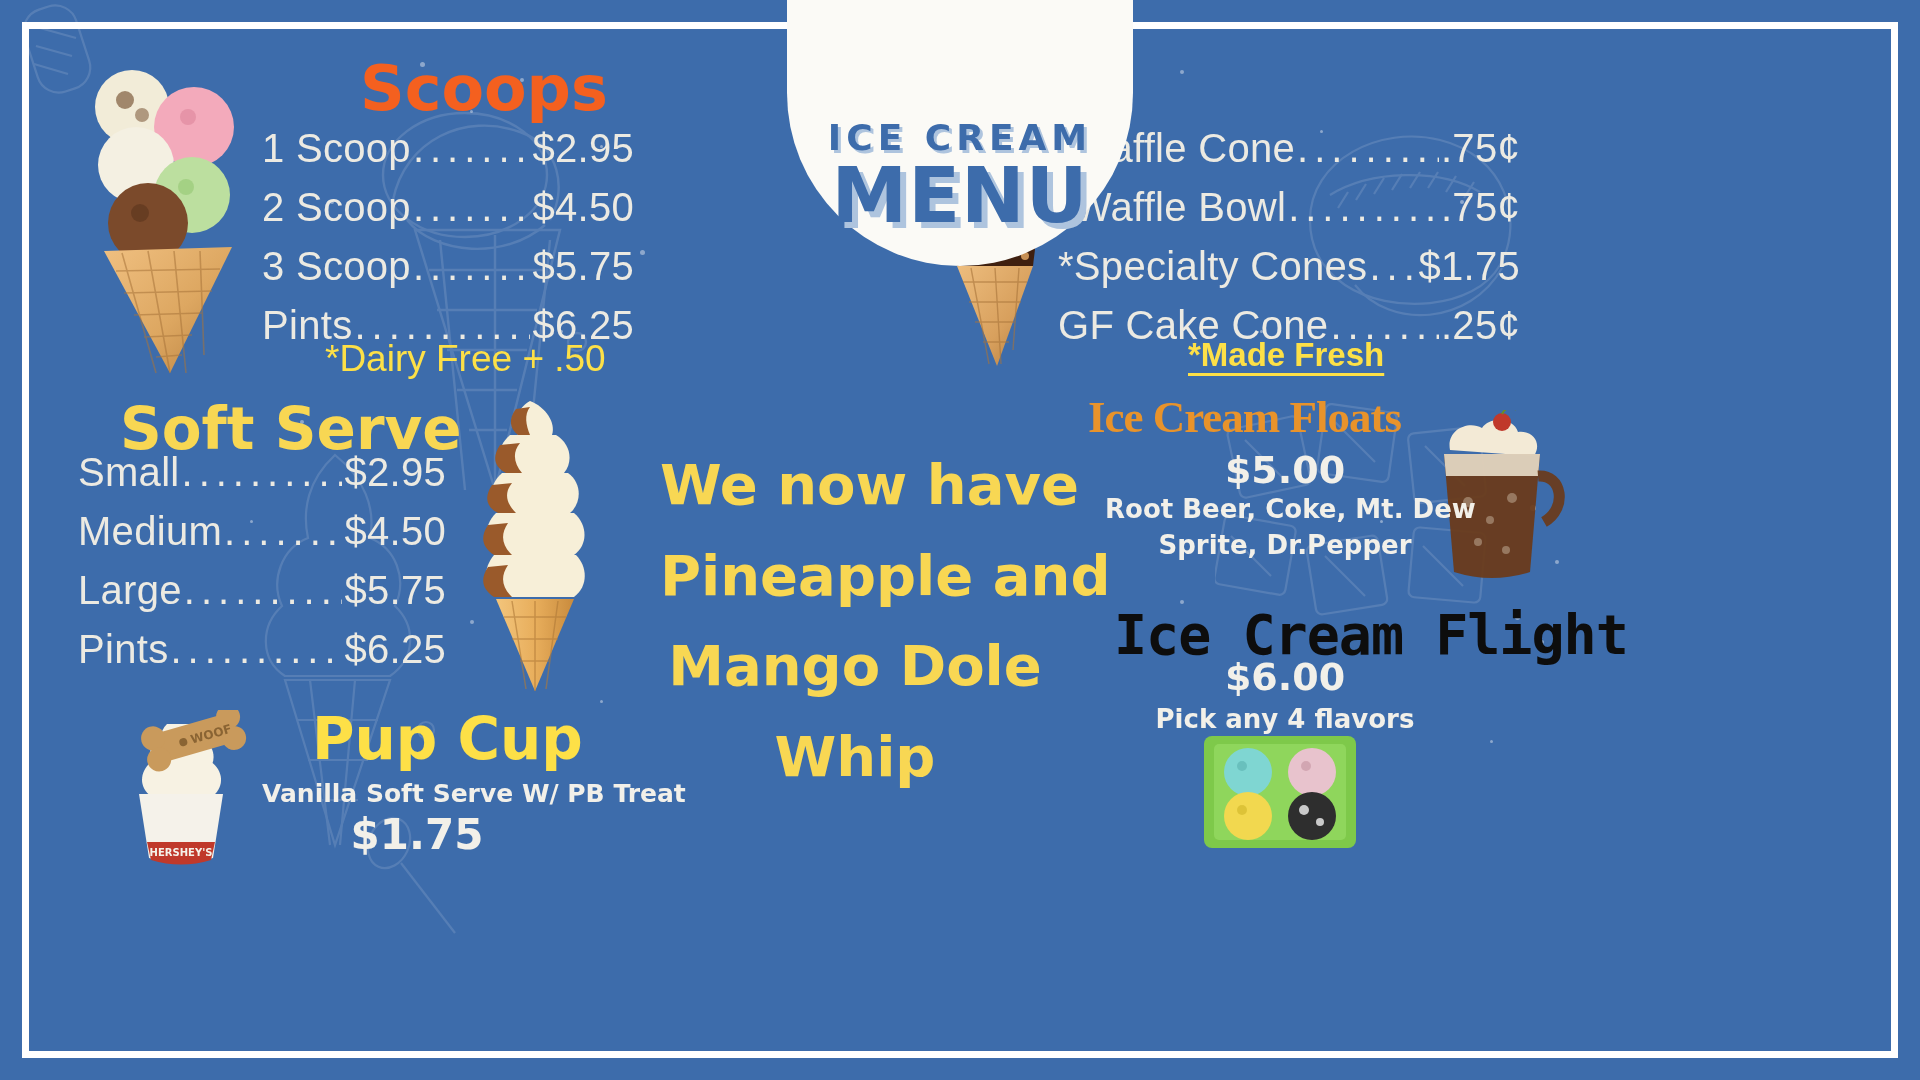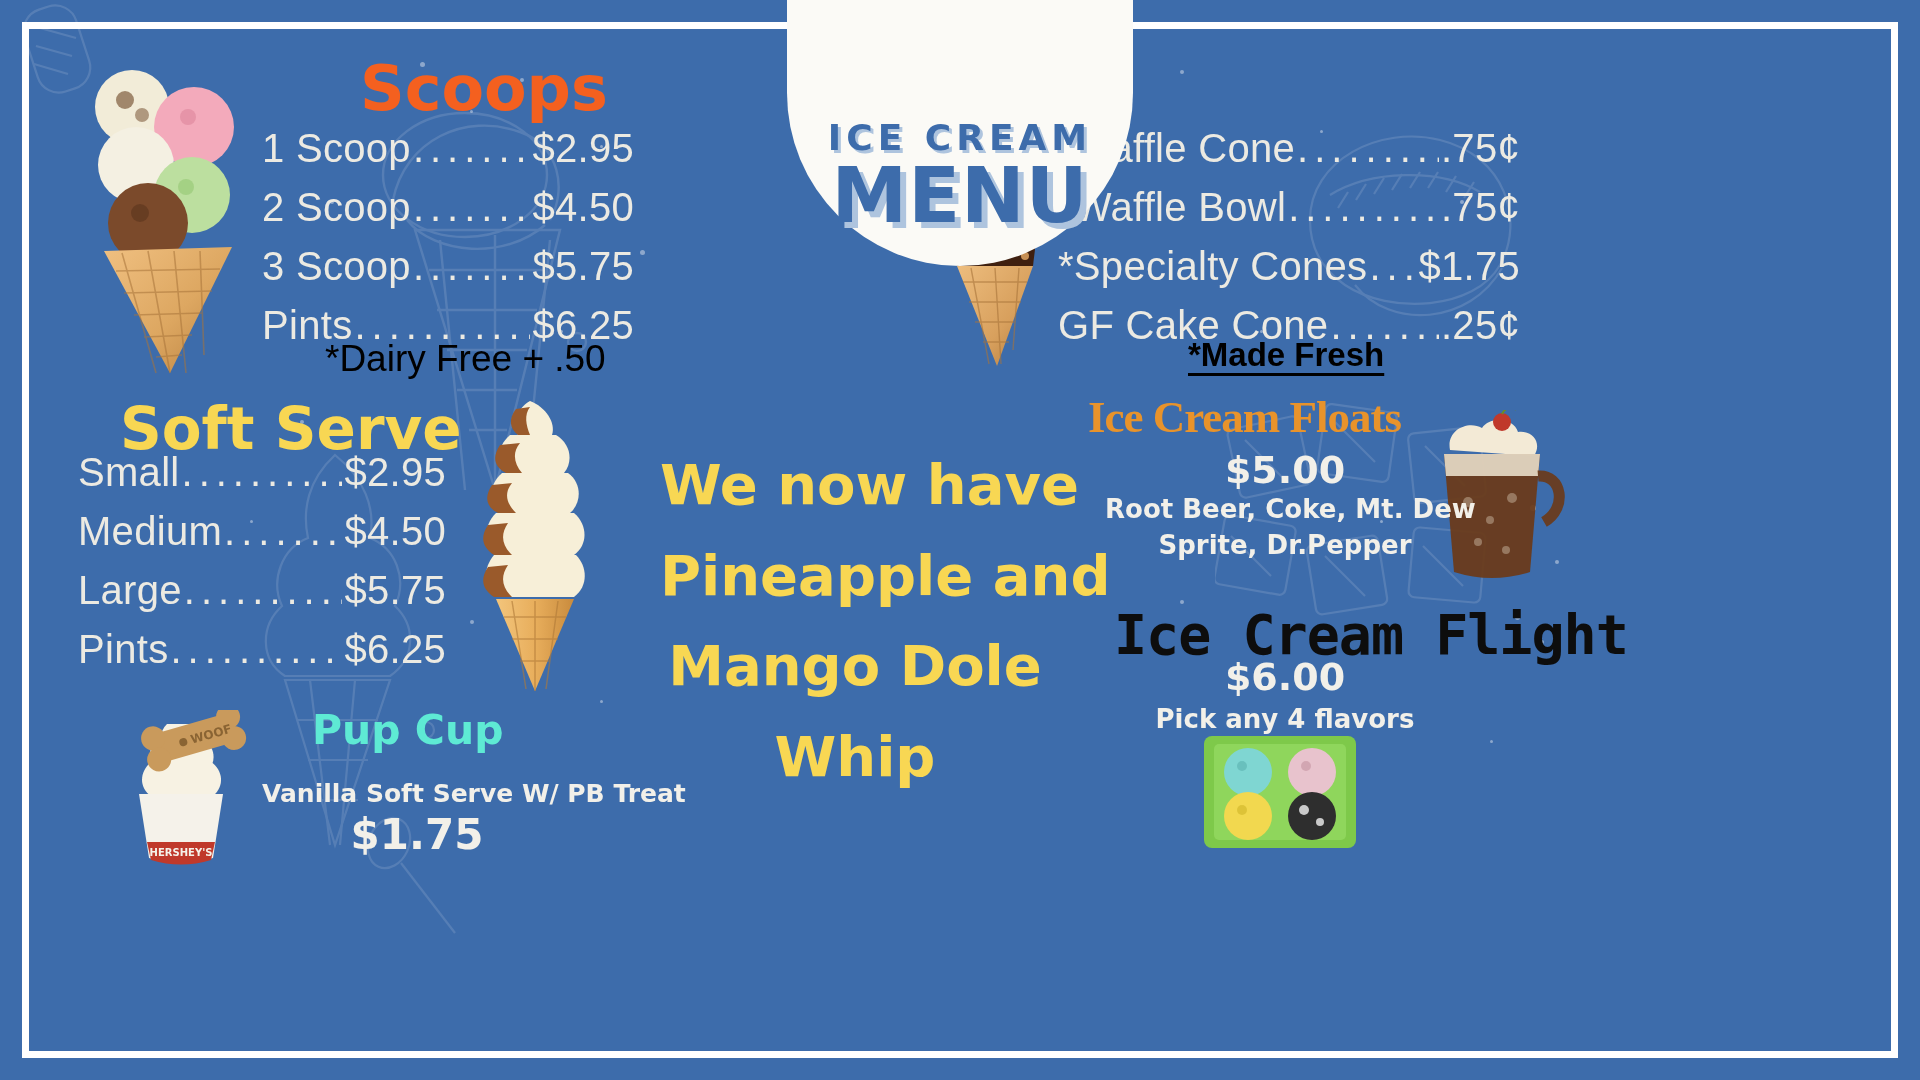--- a/index.html
+++ b/index.html
@@ -99,21 +99,21 @@
     white-space:nowrap;
     color:#eceae2;
     letter-spacing:6px;
     font-size:40px;
     line-height:1;
   }
   .price-row .pl-price { flex:0 0 auto; text-align:right; }
 
   .note {
     position:absolute;
-    color:#000000;
+    color:#fde047;
     font-size:37px;
     z-index:12;
     white-space:nowrap;
     text-align:center;
   }
 
   
   .art { position:absolute; z-index:10; }
 
   
@@ -429,21 +429,21 @@
         <circle cx="138" cy="40" r="12" fill="#c99a5c"></circle>
       <circle cx="88" cy="30" r="4" fill="#8a6433"></circle>
       <text x="96" y="34" font-family="DejaVu Sans" font-size="12" fill="#8a6433" font-weight="700">WOOF</text>
     </g>
 
     <path d="M44 84 L54 148 Q86 158 118 148 L128 84 Z" fill="#f5f2ea"></path>
     <path d="M52 132 L56 150 Q86 159 116 150 L120 132 Z" fill="#c0392b"></path>
     <text x="86" y="146" text-anchor="middle" font-family="DejaVu Sans" font-size="10" font-weight="700" fill="#f5f2ea">HERSHEY'S</text>
   </svg>
 
-  <div class="sect-title" style="left:312px; top:710px; font-size:41px; color:#5eead4;">Pup Cup</div>
+  <div class="sect-title" style="left:312px; top:710px; font-size:58px; color:#fde047;">Pup Cup</div>
   <div class="caption" style="left:262px; top:779px; width:310px; font-size:25px; font-weight:700; font-family:'DejaVu Sans', sans-serif;">Vanilla Soft Serve  W/ PB Treat</div>
   <div class="caption" style="left:312px; top:810px; width:210px; font-size:42px; font-weight:700; font-family:'DejaVu Sans', sans-serif;">$1.75</div>
 
   <div id="promo">
     <div>We now have</div>
     <div>Pineapple and</div>
     <div>Mango Dole</div>
     <div>Whip</div>
   </div>
 

